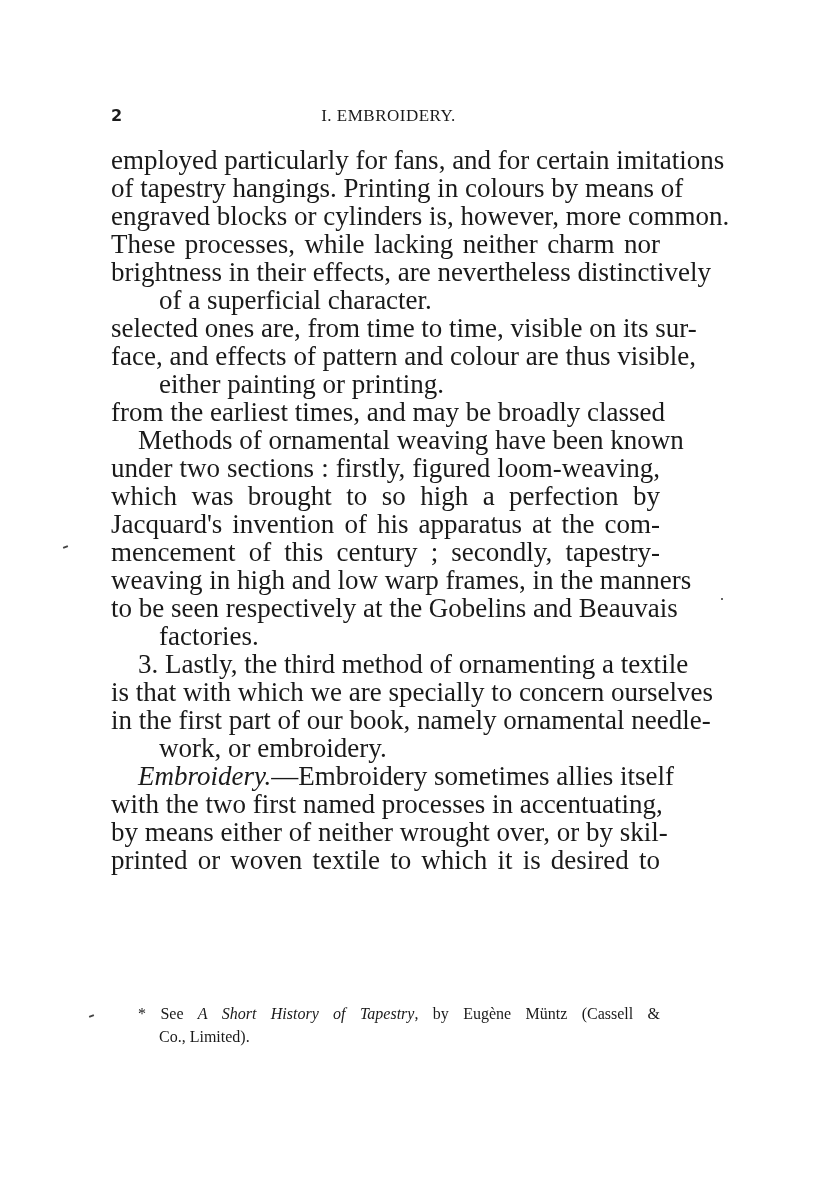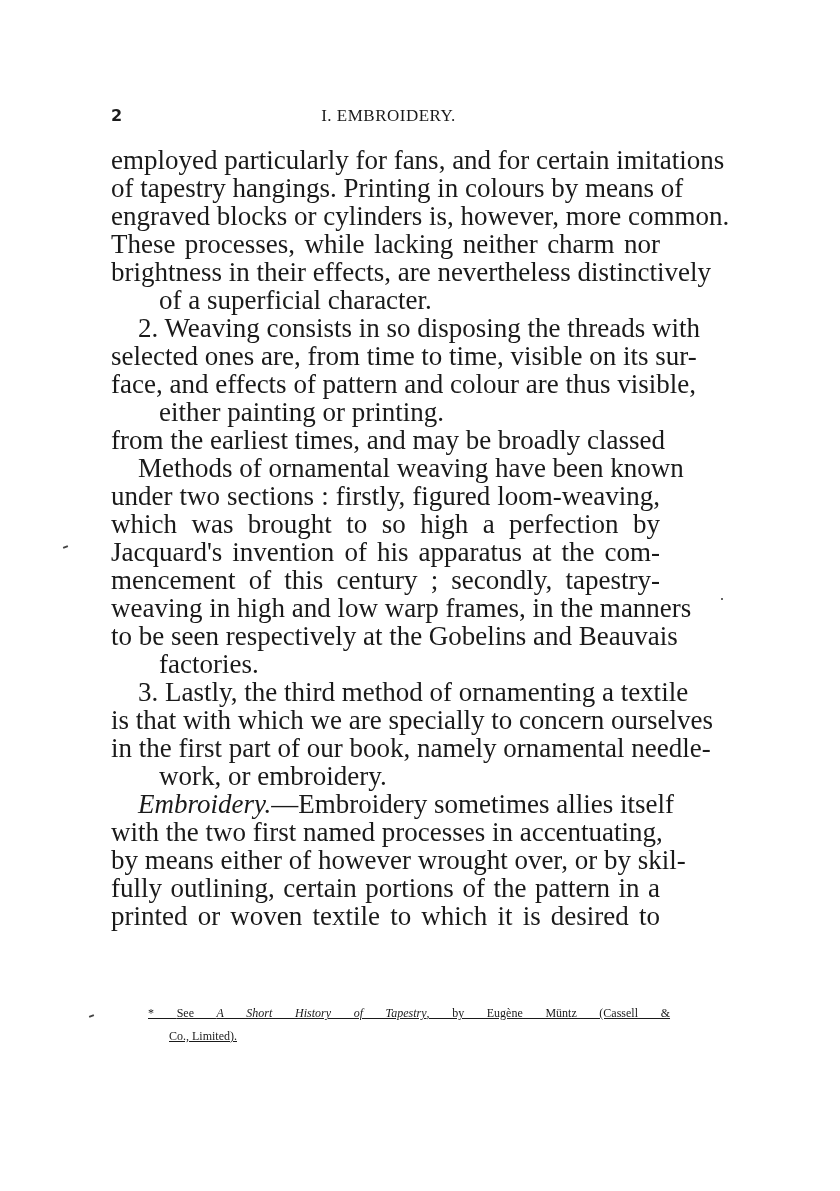--- a/index.html
+++ b/index.html
@@ -67,26 +67,25 @@
       text-align: left;
       text-align-last: left;
       margin-left: 48px;
     }
     .line.indent {
       padding-left: 27px;
     }
     .italic { font-style: italic; }
     .footnote {
       position: absolute;
-      left: 121px;
+      left: 111px;
       top: 1002px;
       width: 549px;
-      font-size: 12px;
+      font-size: 16px;
       line-height: 23px;
-      text-decoration: underline;
     }
     .footnote .line {
       height: 23px;
     }
     .stray-mark {
       position: absolute;
       width: 5px;
       height: 2px;
       background: #444;
       transform: rotate(-20deg);
@@ -109,41 +108,39 @@
     <span class="head-title">I. EMBROIDERY.</span>
   </div>
 
   <div class="body-text">
     <span class="line">employed particularly for fans, and for certain imitations</span>
     <span class="line">of tapestry hangings.  Printing in colours by means of</span>
     <span class="line">engraved blocks or cylinders is, however, more common.</span>
     <span class="line">These processes, while lacking neither charm nor</span>
     <span class="line">brightness in their effects, are nevertheless distinctively</span>
     <span class="line last">of a superficial character.</span>
-    <span class="line indent">2. Weaving consists in so disposing the threads with</span>
     <span class="line">selected ones are, from time to time, visible on its sur-</span>
     <span class="line">face, and effects of pattern and colour are thus visible,</span>
     <span class="line last">either painting or printing.</span>
     <span class="line">from the earliest times, and may be broadly classed</span>
     <span class="line indent">Methods of ornamental weaving have been known</span>
     <span class="line">under two sections : firstly, figured loom-weaving,</span>
     <span class="line">which was brought to so high a perfection by</span>
     <span class="line">Jacquard's invention of his apparatus at the com-</span>
     <span class="line">mencement of this century ; secondly, tapestry-</span>
     <span class="line">weaving in high and low warp frames, in the manners</span>
     <span class="line">to be seen respectively at the Gobelins and Beauvais</span>
     <span class="line last">factories.</span>
     <span class="line indent">3. Lastly, the third method of ornamenting a textile</span>
     <span class="line">is that with which we are specially to concern ourselves</span>
     <span class="line">in the first part of our book, namely ornamental needle-</span>
     <span class="line last">work, or embroidery.</span>
     <span class="line indent"><span class="italic">Embroidery.</span><span>—Embroidery sometimes allies itself</span></span>
     <span class="line">with the two first named processes in accentuating,</span>
-    <span class="line">by means either of however wrought over, or by skil-</span>
-    <span class="line">fully outlining, certain portions of the pattern in a</span>
+    <span class="line">by means either of neither wrought over, or by skil-</span>
     <span class="line">printed or woven textile to which it is desired to</span>
   </div>
 
   <div class="footnote">
     <span class="line indent"><span>*</span> <span>See </span><span class="italic">A Short History of Tapestry</span><span>, by Eugène Müntz (Cassell &amp;</span></span>
     <span class="line last">Co., Limited).</span>
   </div>
 
   <span class="stray-mark" style="left:63px; top:546px;"></span>
   <span class="stray-mark" style="left:89px; top:1015px;"></span>

